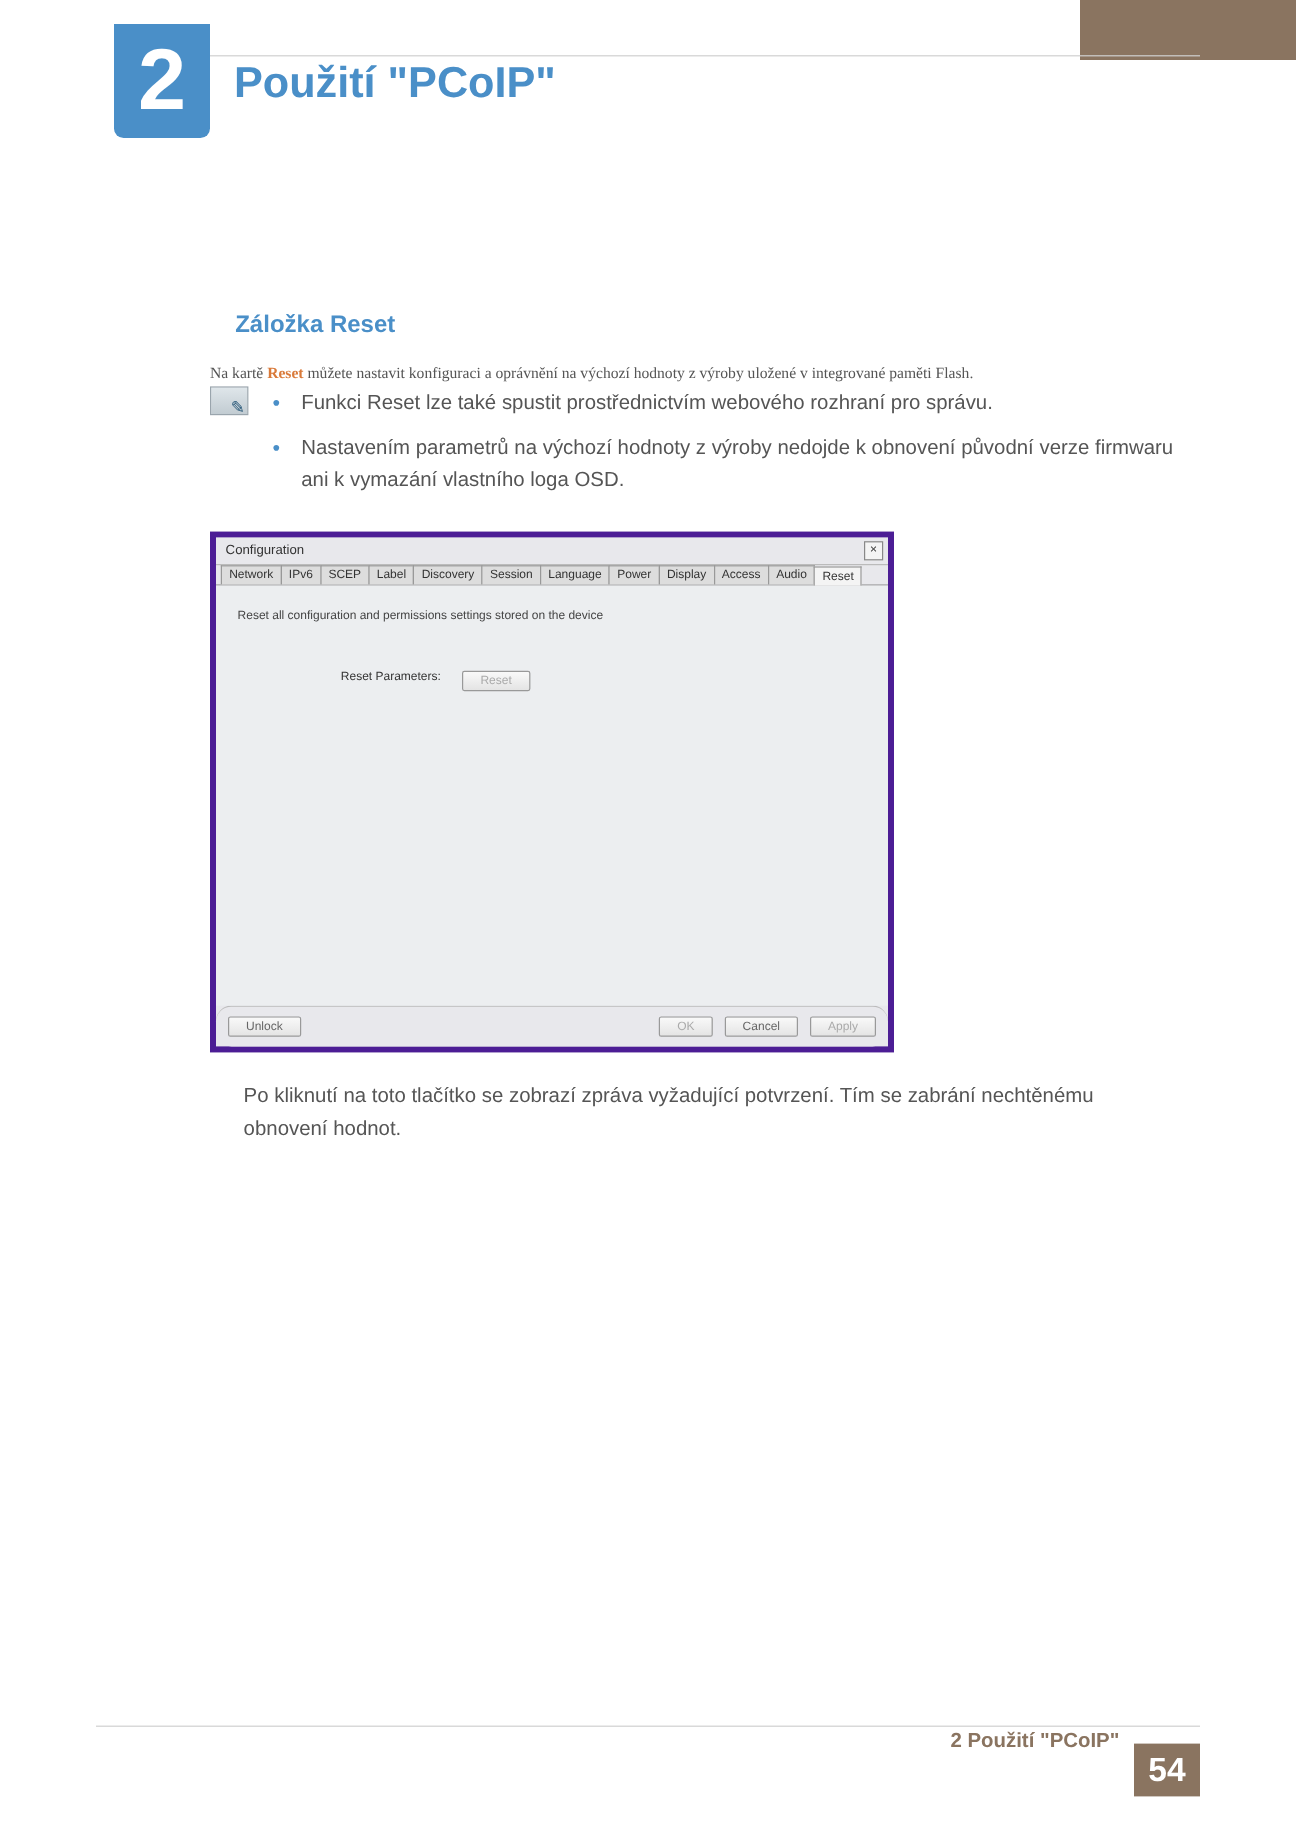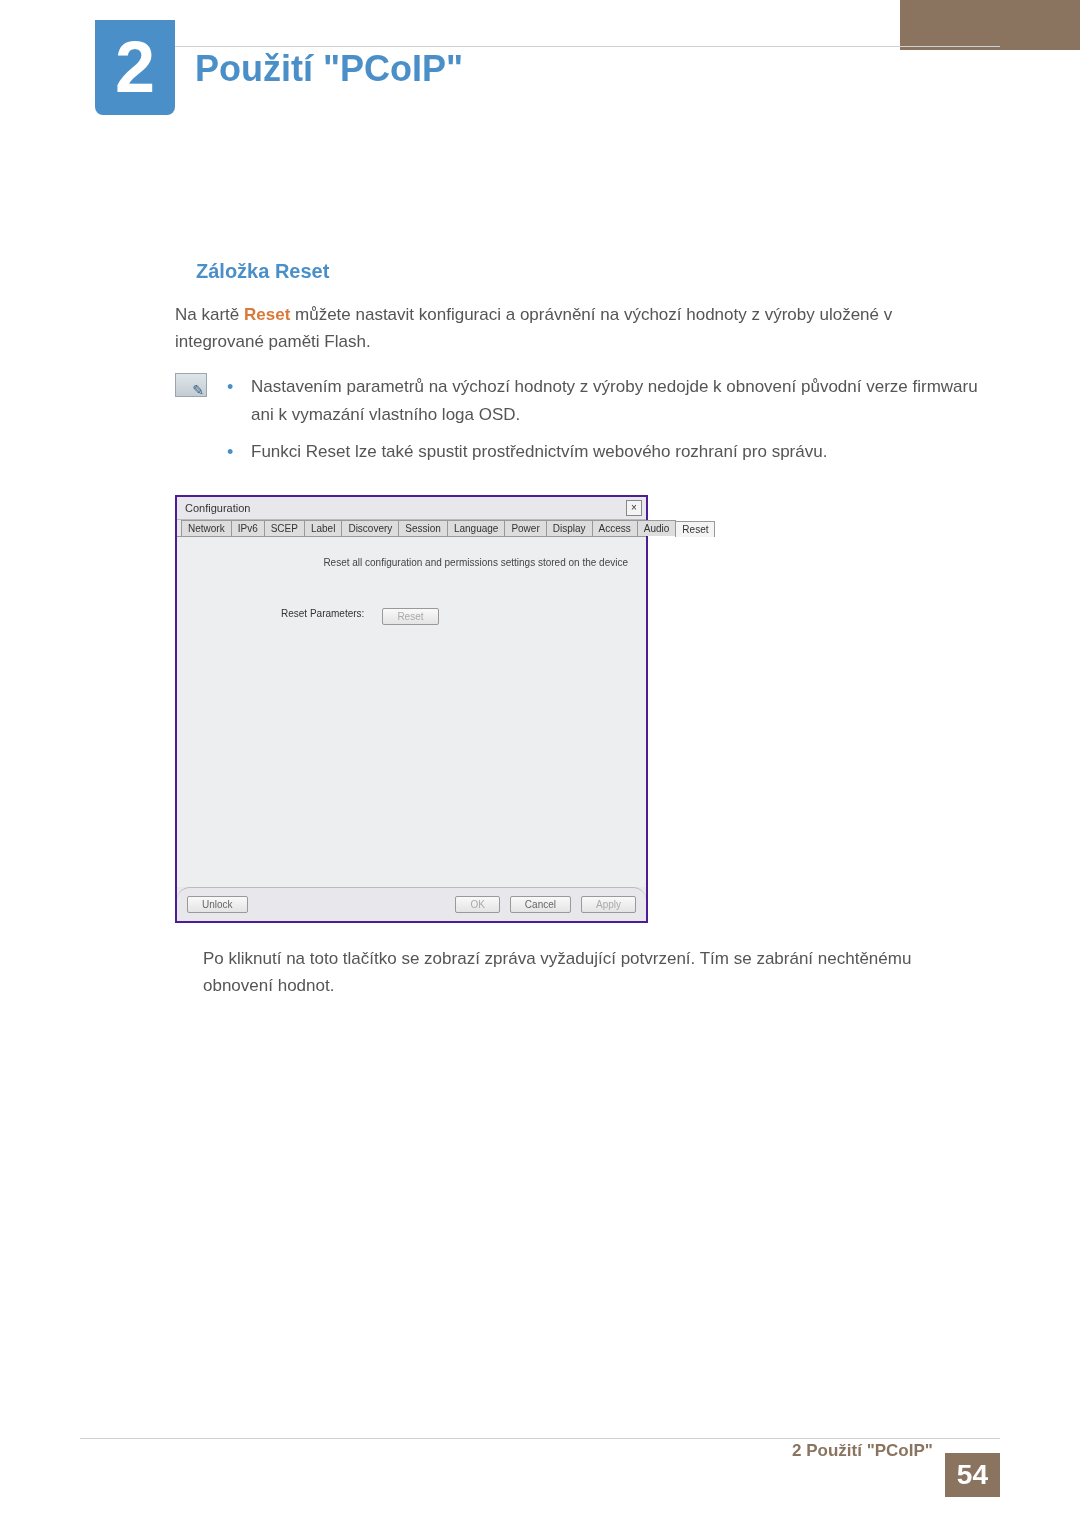--- a/index.html
+++ b/index.html
@@ -53,24 +53,24 @@
     right: 95px;
   }
   .section-heading {
     color: #4a8fc8;
     font-size: 20px;
     font-weight: bold;
     margin-bottom: 18px;
     margin-left: 21px;
   }
   .body-text {
-    font-size: 17px;
+    font-size: 13px;
     color: #555;
     line-height: 1.6;
-    margin-bottom: 18px;
+    font-family: Liberation Serif, serif;
   }
   .highlight-orange { color: #d97a3a; font-weight: bold; }
   .note-block {
     display: flex;
     gap: 20px;
     margin-bottom: 20px;
   }
   .note-icon {
     width: 32px; height: 24px;
     background: linear-gradient(#dfe6ea, #c2ccd2);
@@ -101,22 +101,22 @@
     color: #4a8fc8;
     font-size: 18px;
   }
   .figure-caption {
     font-size: 17px;
     color: #555;
     margin-bottom: 14px;
   }
   
   .config-window {
-    width: 473px;
-    border: 2px solid #4c1d95;
+    width: 570px;
+    border: 5px solid #4c1d95;
     background: #e8e8ec;
     font-size: 11px;
     color: #333;
     margin-bottom: 22px;
   }
   .config-titlebar {
     display: flex;
     justify-content: space-between;
     align-items: center;
     padding: 3px 4px 3px 8px;
@@ -150,21 +150,21 @@
   .config-tab.active {
     background: #f4f4f4;
     position: relative;
     top: 1px;
   }
   .config-body {
     padding: 20px 18px 10px 18px;
     min-height: 350px;
     background: #eceef0;
   }
-  .config-desc { font-size: 10px; color: #444; margin-bottom: 40px; text-align: right; }
+  .config-desc { font-size: 10px; color: #444; margin-bottom: 40px; }
   .config-row {
     display: flex;
     align-items: flex-start;
     gap: 18px;
     margin-left: 86px;
   }
   .config-row-label { font-size: 10px; color: #333; }
   .btn {
     border: 1px solid #999;
     background: linear-gradient(#f9f9f9, #e4e4e4);
@@ -251,22 +251,22 @@
   <div class="content">
     <div class="section-heading">Záložka Reset</div>
 
     <p class="body-text">
       <span>Na kartě </span><span class="highlight-orange">Reset</span><span> můžete nastavit konfiguraci a oprávnění na výchozí hodnoty z výroby uložené v integrované paměti Flash.</span>
     </p>
 
     <div class="note-block">
       <div class="note-icon"></div>
       <ul class="note-list">
+        <li>Funkci Reset lze také spustit prostřednictvím webového rozhraní pro správu.</li>
         <li>Nastavením parametrů na výchozí hodnoty z výroby nedojde k obnovení původní verze firmwaru ani k vymazání vlastního loga OSD.</li>
-        <li>Funkci Reset lze také spustit prostřednictvím webového rozhraní pro správu.</li>
       </ul>
     </div>
 
 
     <div class="config-window">
       <div class="config-titlebar">
         <span>Configuration</span>
         <div class="config-close">×</div>
       </div>
       <div class="config-tabs">

